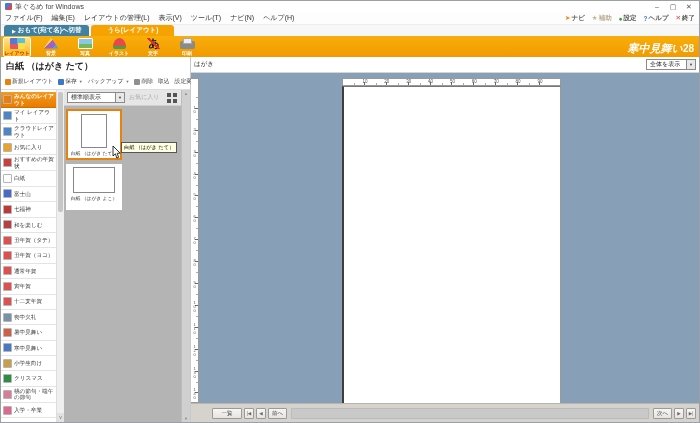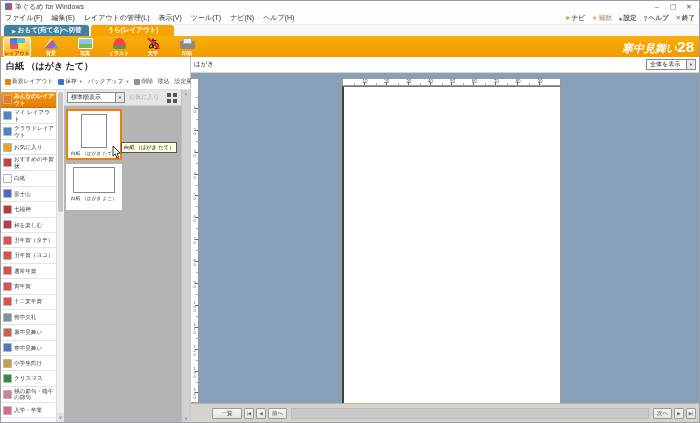--- a/index.html
+++ b/index.html
@@ -40,21 +40,21 @@
   .ri-ic{width:15px;height:11px;margin-bottom:1px;position:relative}
   .ic-layout{background:conic-gradient(from 0deg,#58c0d8 0 25%,#f8e048 0 50%,#e85858 0 75%,#5878d8 0);border-radius:1px}
   .ic-background{background:linear-gradient(135deg,#f8d048 0 40%,#a060c8 40% 70%,#58a0d8 70%);clip-path:polygon(50% 0,100% 100%,0 100%)}
   .ic-photo{background:linear-gradient(#88c8e8 55%,#78b858 55%);border:1px solid #fff;border-radius:1px}
   .ic-illustration{background:#e84848;border-bottom:3px solid #48a048;border-radius:50% 50% 2px 2px/85% 85% 2px 2px;width:13px;margin:0 auto 1px}
   .ic-text::before{content:"あ";position:absolute;left:3px;top:-2px;font-size:11px;font-weight:bold;color:#1a1a1a}
   .ic-text::after{content:"";position:absolute;inset:0;background:linear-gradient(45deg,transparent 46%,#e03030 46% 56%,transparent 56%)}
   .ic-print{background:#8a8a8a;border-radius:2px;margin-top:3px;height:8px}
   .ic-print::before{content:"";position:absolute;top:-3px;left:3px;right:3px;height:4px;background:#eee;border:1px solid #aaa}
   .logo{position:absolute;right:5px;top:2px;color:#fff;font-weight:bold;font-style:italic;white-space:nowrap}
-  .logo .l1{font-size:11px}.logo .l2{font-size:15px;font-style:normal}
+  .logo .l1{font-size:11px}.logo .l2{font-size:10px;font-style:normal}
 
   
   .main{flex:1;display:flex;min-height:0}
 
   
   .left-panel{width:190px;background:#fff;display:flex;flex-direction:column;border-right:1px solid #c9c9c9;min-height:0}
   .panel-title{font-size:9px;font-weight:bold;color:#222;padding:3px 5px 2px;white-space:nowrap}
   .panel-toolbar{display:flex;align-items:center;gap:5px;padding:2px 4px 3px;border-bottom:1px solid #ddd;white-space:nowrap}
   .pt-item{display:flex;align-items:center;gap:1px;font-size:5.8px;color:#444}
   .pt-ic{width:6px;height:6px;border-radius:1px}

